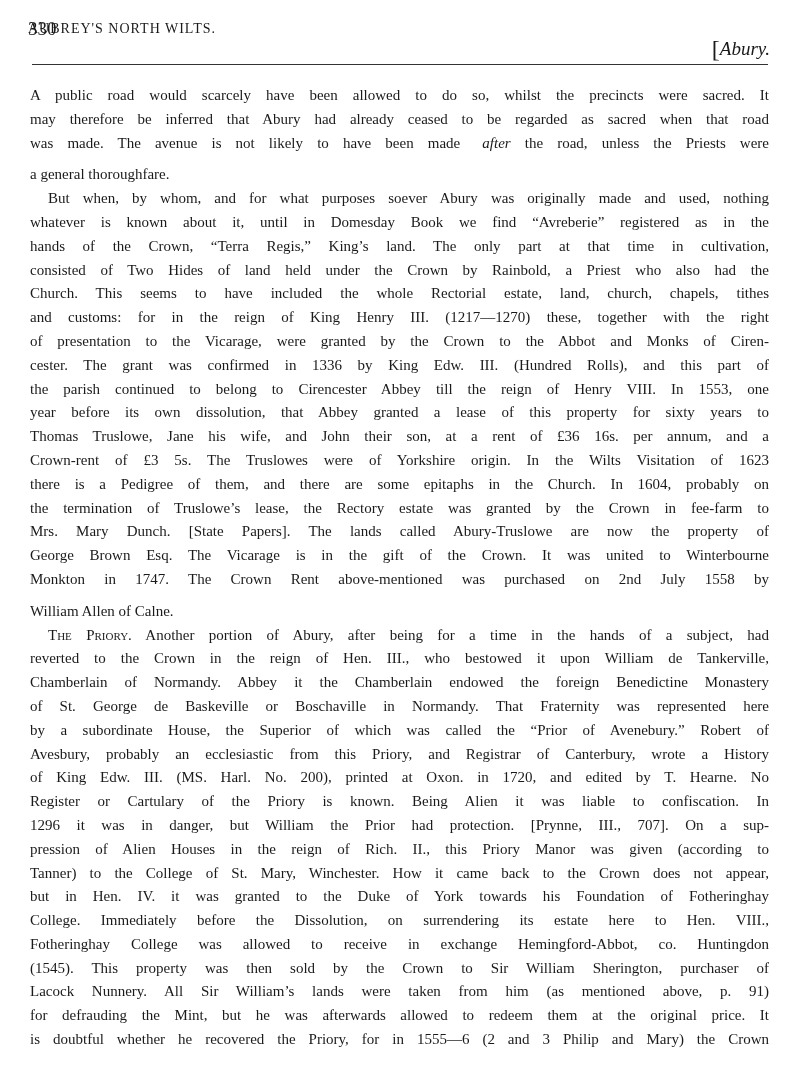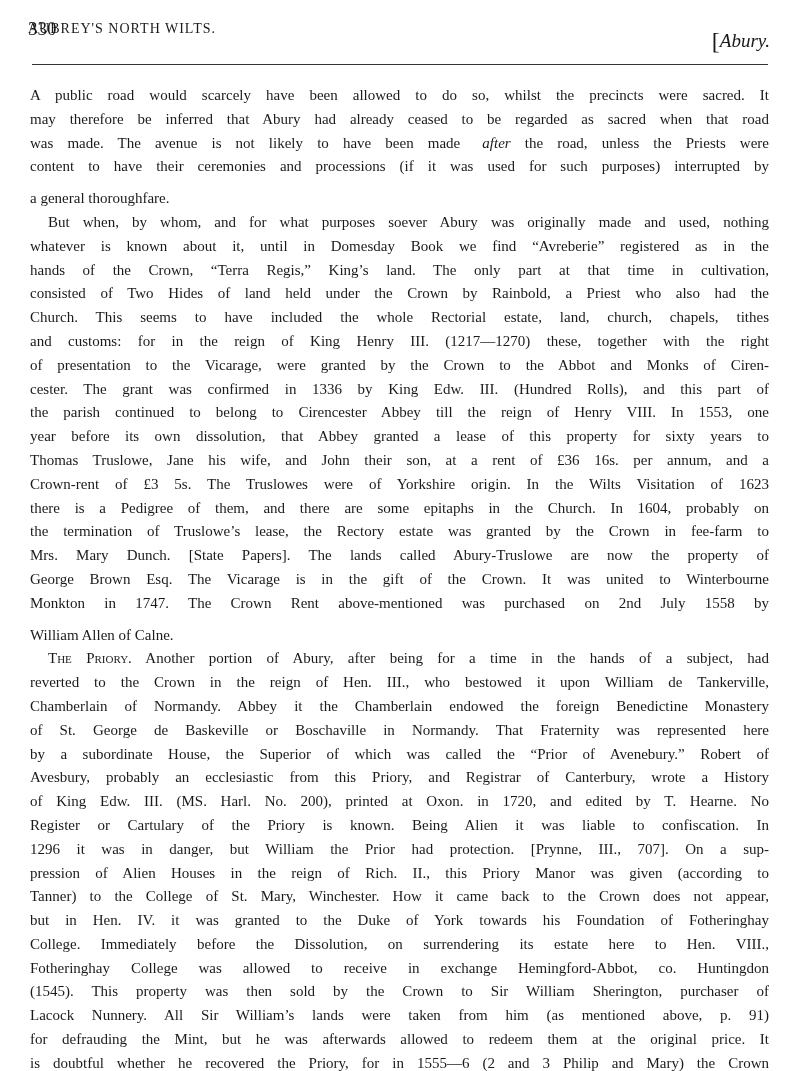--- a/index.html
+++ b/index.html
@@ -1,21 +1,21 @@
 <!DOCTYPE html>
 <html><head>
 <meta charset="utf-8">
 <style>
   html, body { margin: 0; padding: 0; background: #ffffff; }
   body { width: 800px; height: 1071px; position: relative; overflow: hidden; color: #1a1a1a;
          font-family: "Liberation Serif", "DejaVu Serif", serif; }
   .header { position: absolute; top: 18px; left: 28px; width: 742px; height: 30px; font-size: 19px; }
   .page-num { position: absolute; left: 0; top: 0; }
   .running-title { position: absolute; left: 0; right: 0; top: 3px; font-size: 14px; letter-spacing: 1px; text-transform: uppercase; }
-  .section-ref { position: absolute; right: 0; top: 8px; font-style: italic; }
+  .section-ref { position: absolute; right: 0; top: 16px; font-style: italic; }
   .section-ref .br { font-style: normal; font-size: 24px; position: relative; top: 2px; }
   .rule { position: absolute; top: 64px; left: 32px; width: 736px; height: 0; border-top: 1.3px solid #333; }
   .body { position: absolute; top: 84px; left: 30px; width: 739px; font-size: 15px; }
   .line { display: block; height: 23.8px; line-height: 23.8px; white-space: nowrap; text-align: justify; text-align-last: justify; overflow: visible; }
   .line.last { text-align-last: left; margin-top: 8px; }
   .line.indent { padding-left: 18px; }
   .sc { font-variant: small-caps; }
   .it { font-style: italic; margin-left: 8px; }
 </style>
 </head>
@@ -25,21 +25,20 @@
   <span class="page-num">330</span>
   <span class="running-title">Aubrey's North Wilts.</span>
   <span class="section-ref"><span class="br">[</span><span>Abury.</span></span>
 </div>
 <div class="rule"></div>
 
 <div class="body" id="body">
     <span class="line"><span>A public road would scarcely have been allowed to do so, whilst the precincts were sacred.  It</span></span>
     <span class="line"><span>may therefore be inferred that Abury had already ceased to be regarded as sacred when that road</span></span>
     <span class="line"><span>was made.  The avenue is not likely to have been made </span><span class="it">after</span><span> the road, unless the Priests were</span></span>
-    <span class="line"><span>content to have their ceremonies and processions (if it was used for such purposes) interrupted by</span></span>
     <span class="line last"><span>a general thoroughfare.</span></span>
     <span class="line indent"><span>But when, by whom, and for what purposes soever Abury was originally made and used, nothing</span></span>
     <span class="line"><span>whatever is known about it, until in Domesday Book we find “Avreberie” registered as in the</span></span>
     <span class="line"><span>hands of the Crown, “Terra Regis,” King’s land.  The only part at that time in cultivation,</span></span>
     <span class="line"><span>consisted of Two Hides of land held under the Crown by Rainbold, a Priest who also had the</span></span>
     <span class="line"><span>Church.  This seems to have included the whole Rectorial estate, land, church, chapels, tithes</span></span>
     <span class="line"><span>and customs: for in the reign of King Henry III. (1217—1270) these, together with the right</span></span>
     <span class="line"><span>of presentation to the Vicarage, were granted by the Crown to the Abbot and Monks of Ciren-</span></span>
     <span class="line"><span>cester.  The grant was confirmed in 1336 by King Edw. III. (Hundred Rolls), and this part of</span></span>
     <span class="line"><span>the parish continued to belong to Cirencester Abbey till the reign of Henry VIII.  In 1553, one</span></span>

